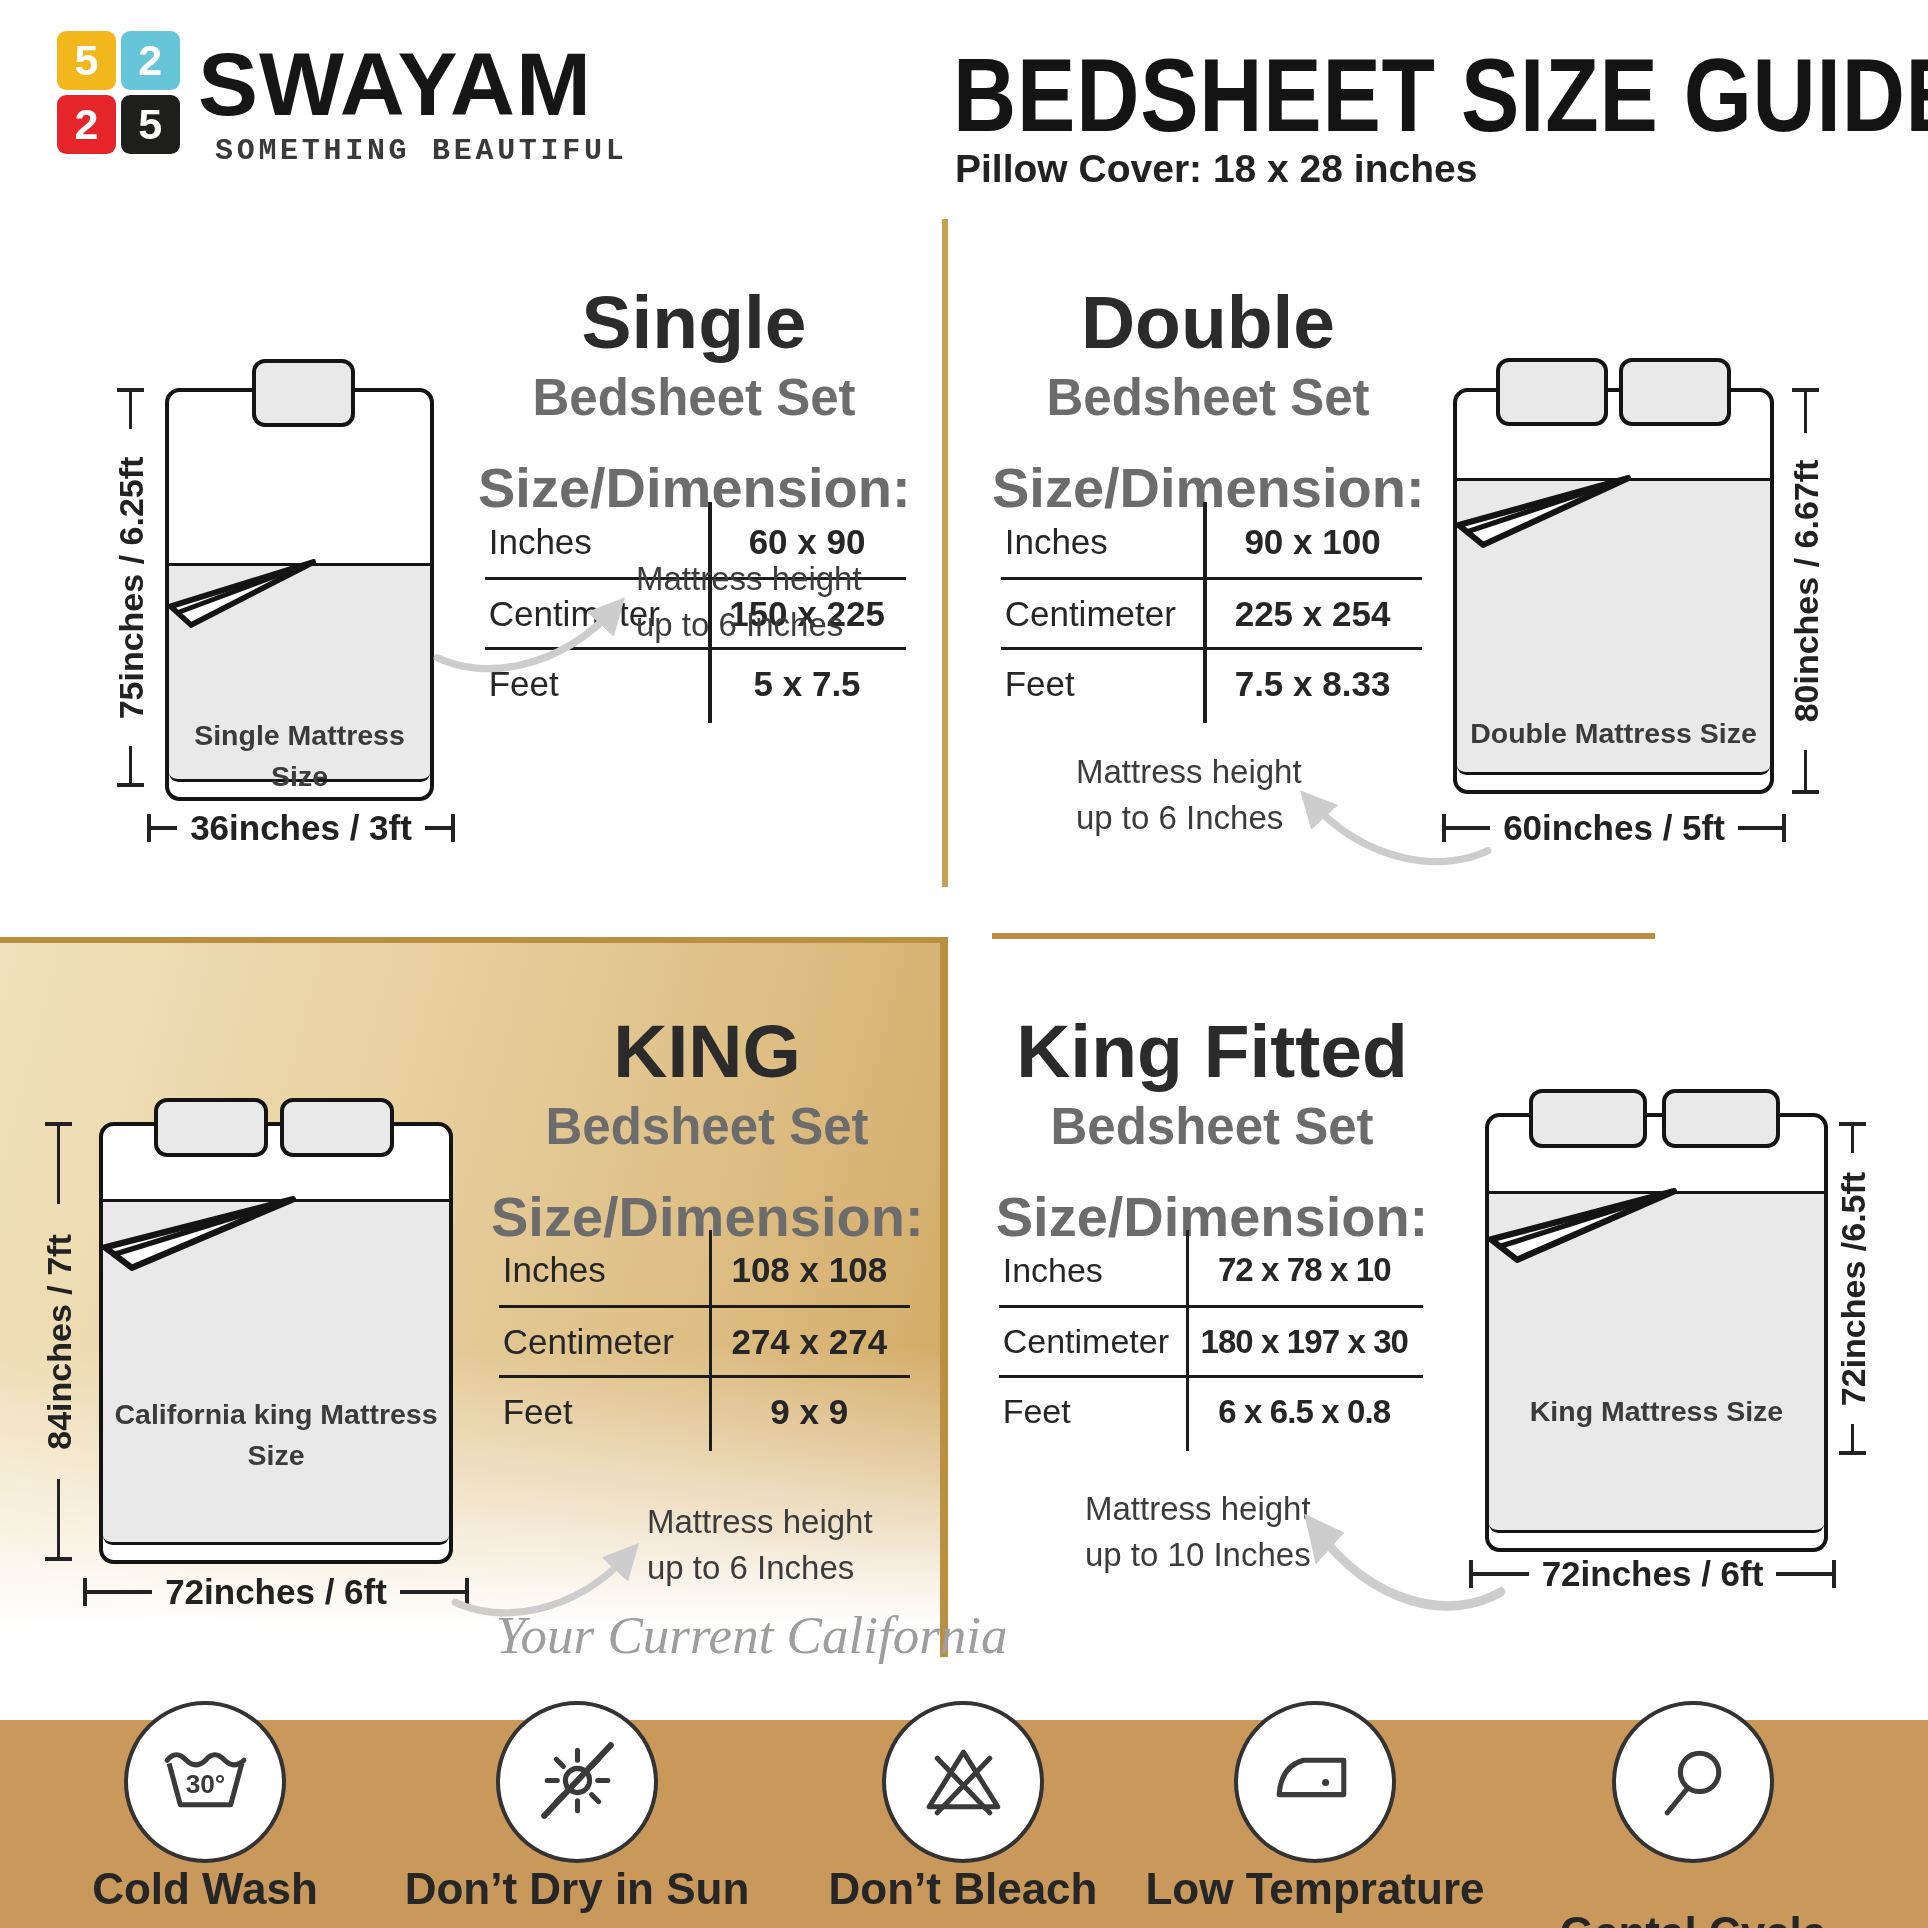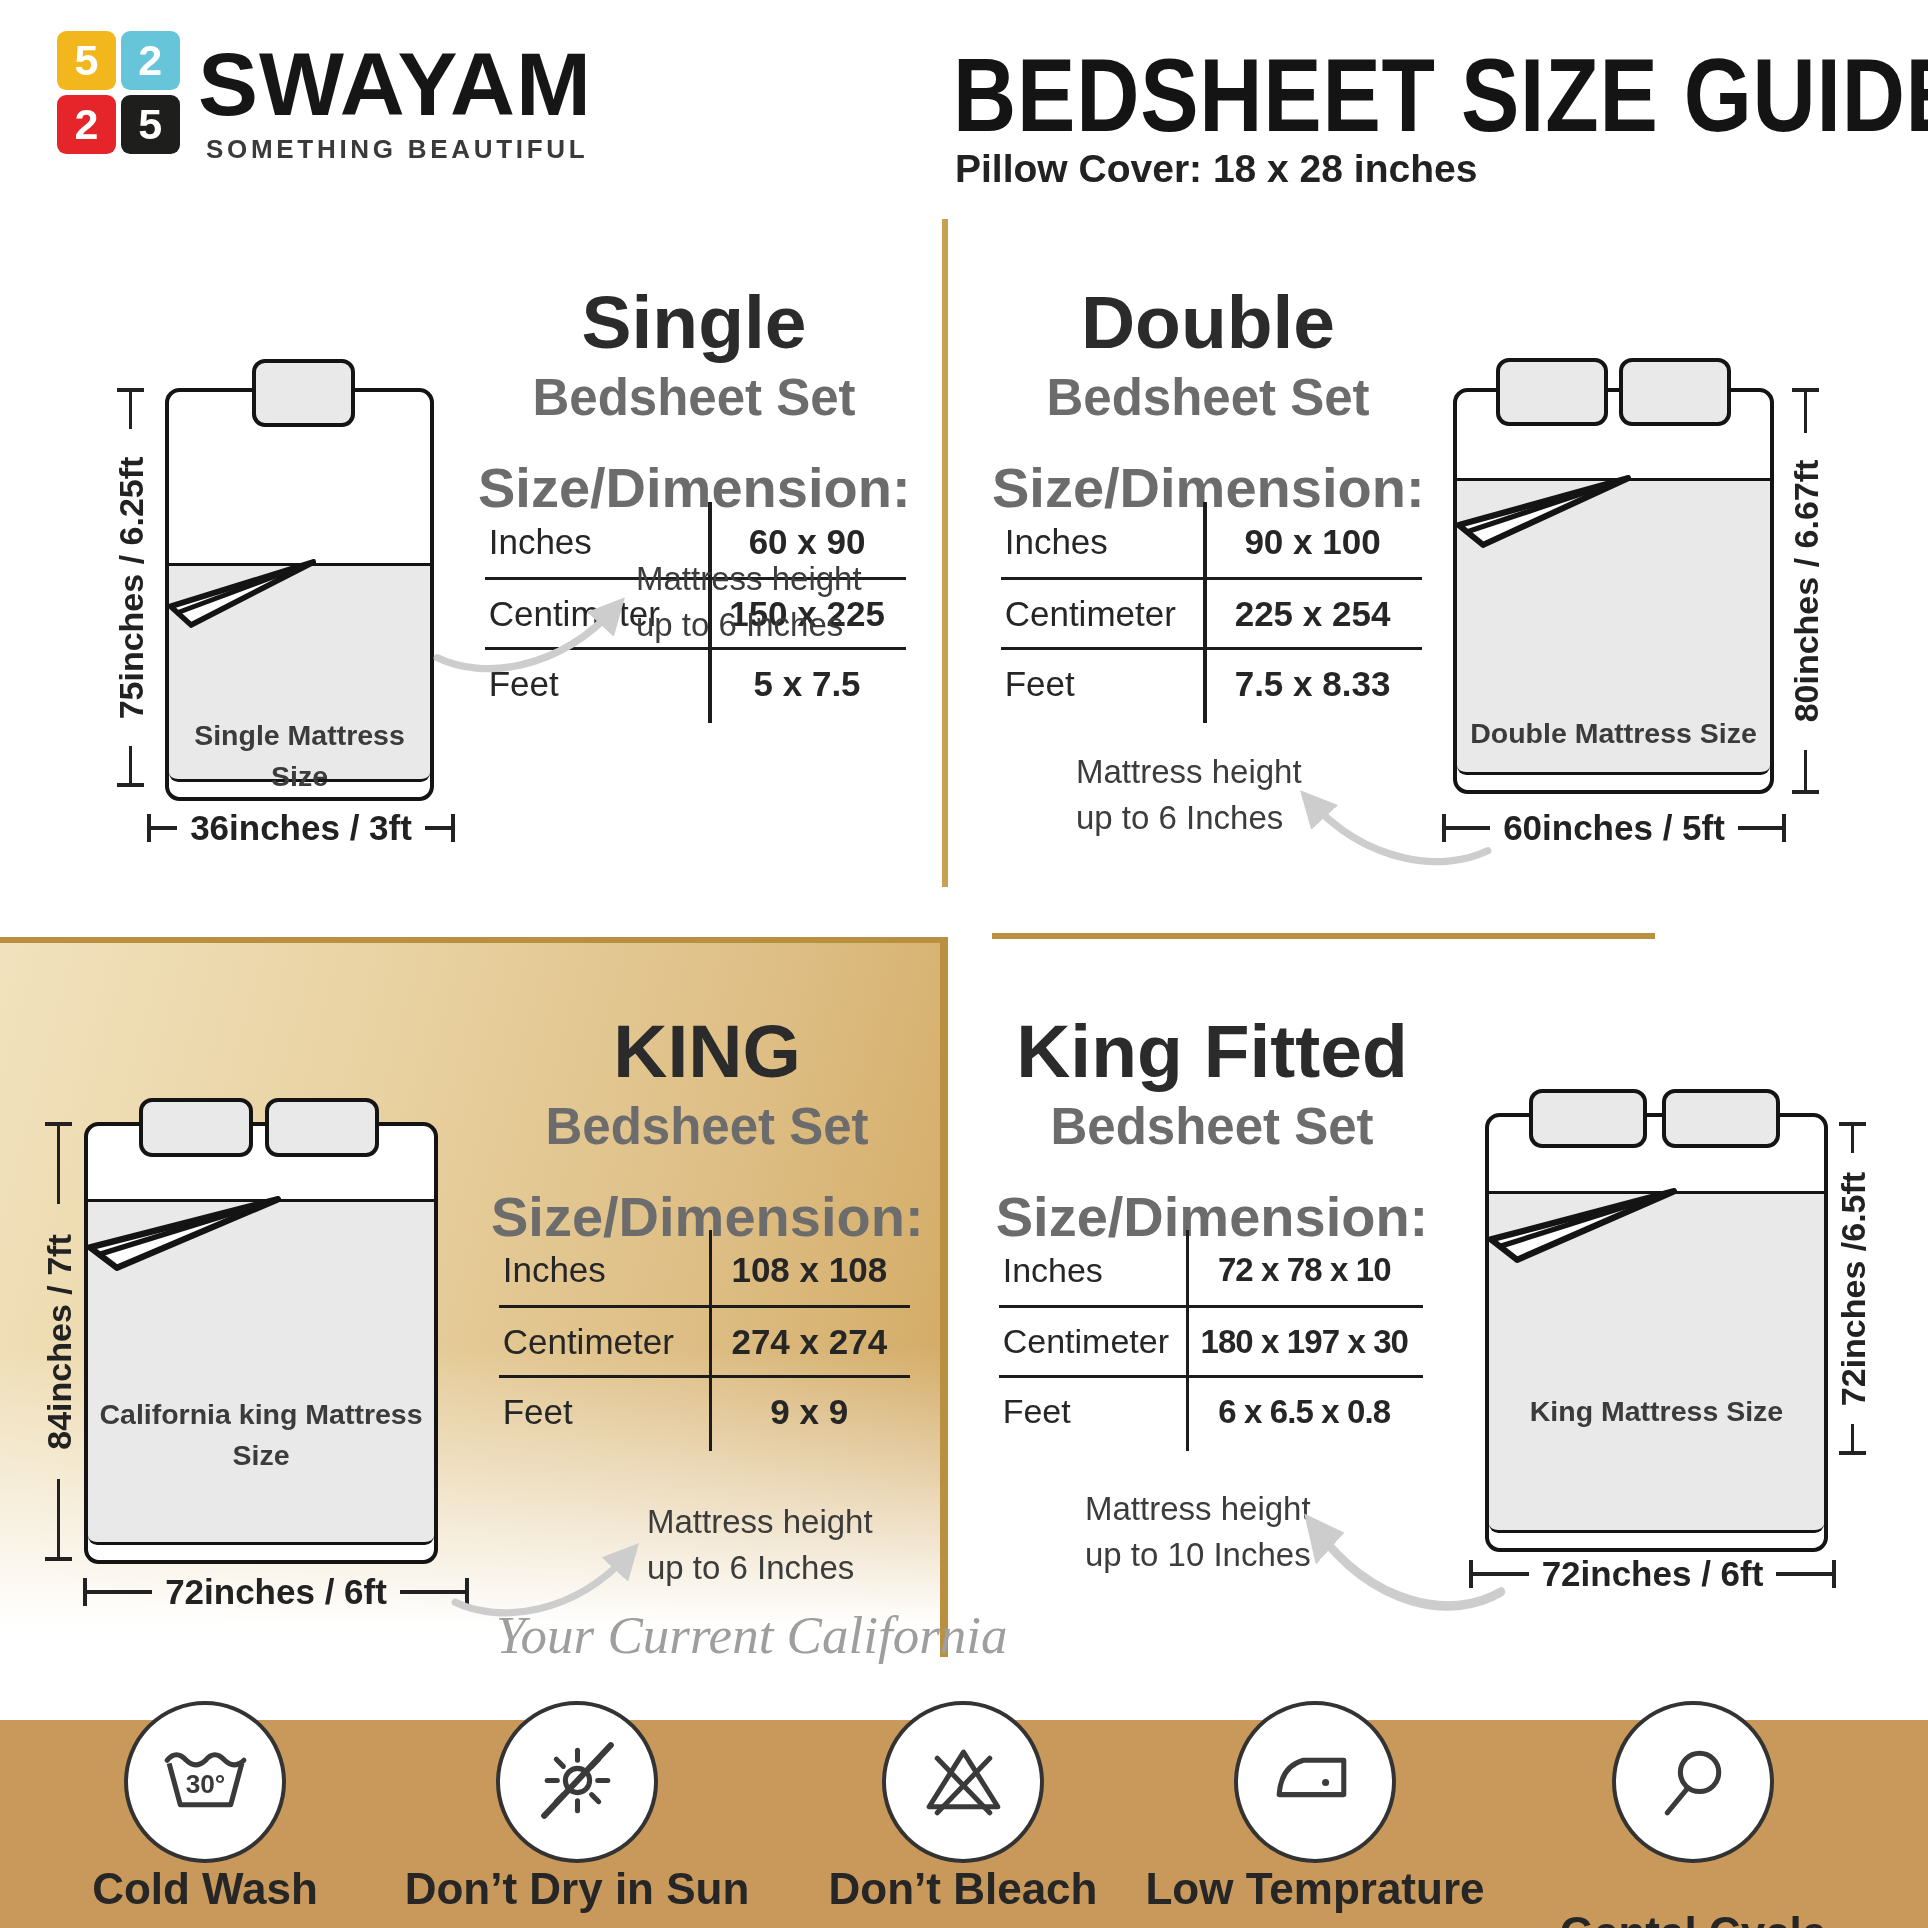--- a/index.html
+++ b/index.html
@@ -10,22 +10,22 @@
   .logo-grid { position:absolute; left:57px; top:31px; width:125px; height:125px;
                display:grid; grid-template-columns:59px 59px; grid-template-rows:59px 59px; gap:4.6px; }
   .logo-sq { display:flex; align-items:center; justify-content:center;
              color:#fff; font-size:43px; font-weight:700; border-radius:9.2px; }
   .sq-tl { background:#f2b71d; }
   .sq-tr { background:#66c5d8; }
   .sq-bl { background:#e52529; }
   .sq-br { background:#1e1e1c; }
   .brand-name { position:absolute; left:198px; top:35px; font-size:90px; font-weight:700;
                 color:#161616; letter-spacing:0.9px; transform:scaleY(0.98); transform-origin:left top; white-space:nowrap; }
-  .brand-tag { position:absolute; left:206px; top:134px; font-size:26px; font-weight:600;
-               color:#3a3a3a; letter-spacing:3.7px; white-space:nowrap; }
+  .brand-tag { position:absolute; left:215px; top:134px; font-size:30px; font-weight:600;
+               color:#3a3a3a; letter-spacing:3.7px; white-space:nowrap;font-family:Liberation Mono, monospace; }
   .main-title { position:absolute; left:953px; top:37px; font-size:103px; font-weight:700;
                 color:#141414; letter-spacing:0.9px; transform:scaleX(0.85); transform-origin:left top; white-space:nowrap; }
   .pillow-note { position:absolute; left:955px; top:147px; font-size:39px; font-weight:700; color:#222; }
 
   
   .div-top-v { position:absolute; left:942px; top:219px; width:5.5px; height:668px; background:#c7a052; }
   .gold-line-right { position:absolute; left:992px; top:933px; width:663px; height:5.5px; background:#b8903f; }
   .king-block { position:absolute; left:0; top:937px; width:948px; height:782px;
       border-top:6.4px solid #b8903f;
       background:
@@ -73,21 +73,21 @@
   #bed-single .sheet { top:171px; }
   #bed-single .fold { top:167px; width:147px; height:69px; }
   #bed-single .p1 { left:83px; top:-33px; width:103px; height:68px; }
   #bed-single .mattress-label { top:323px; }
   #bed-double { left:1453px; top:388px; width:321px; height:406px; }
   #bed-double .sheet { top:86px; }
   #bed-double .fold { top:83px; width:174px; height:73px; }
   #bed-double .p1 { left:39px; top:-34px; width:112px; height:68px; }
   #bed-double .p2 { left:162px; top:-34px; width:112px; height:68px; }
   #bed-double .mattress-label { top:321px; }
-  #bed-king { left:84px; top:1122px; width:354px; height:442px; }
+  #bed-king { left:99px; top:1122px; width:354px; height:442px; }
   #bed-king .sheet { top:73px; }
   #bed-king .fold { top:70px; width:193px; height:75px; }
   #bed-king .p1 { left:51px; top:-28.5px; width:114px; height:59px; }
   #bed-king .p2 { left:177px; top:-28.5px; width:114px; height:59px; }
   #bed-king .mattress-label { top:268px; }
   #bed-kingfitted { left:1485px; top:1113px; width:343px; height:439px; }
   #bed-kingfitted .sheet { top:74px; }
   #bed-kingfitted .fold { top:71px; width:188px; height:75px; }
   #bed-kingfitted .p1 { left:40px; top:-28.5px; width:118px; height:59px; }
   #bed-kingfitted .p2 { left:173px; top:-28.5px; width:118px; height:59px; }

